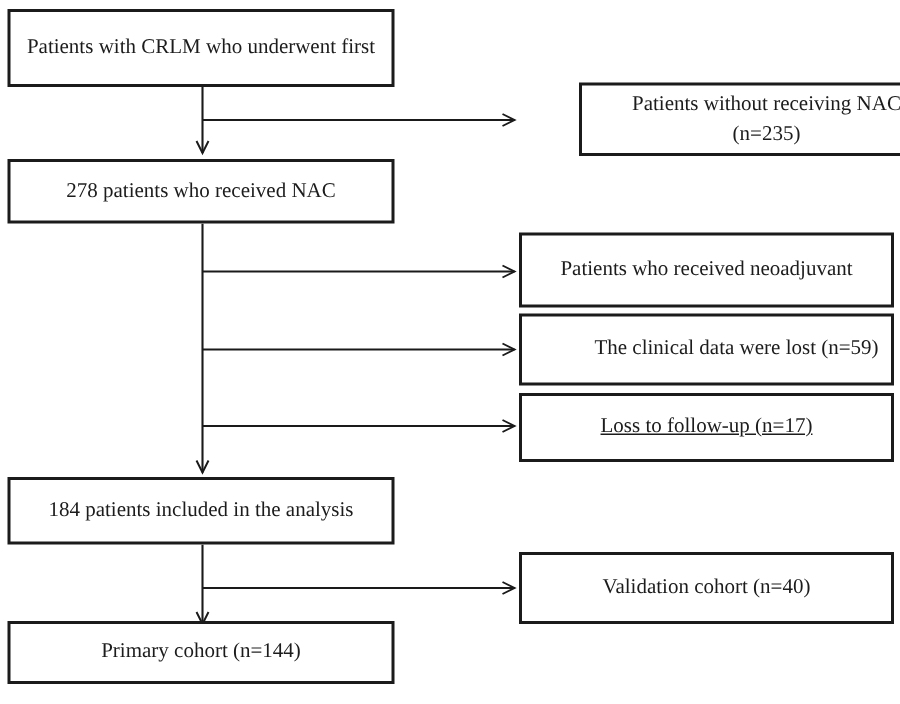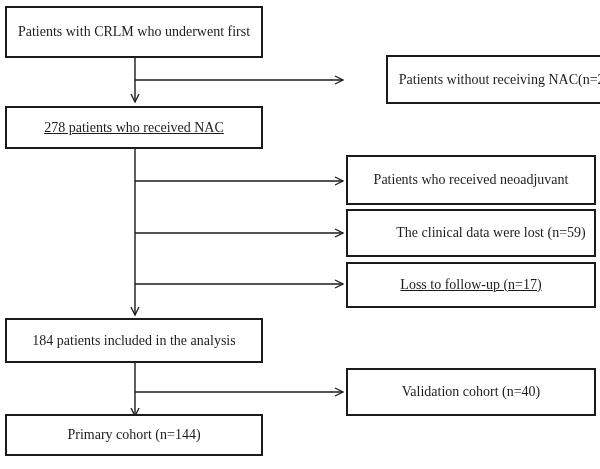--- a/index.html
+++ b/index.html
@@ -15,21 +15,21 @@
     font-family: "Liberation Serif", "DejaVu Serif", serif;
     color: #1c1c1c;
     overflow: hidden;
   }
   .box {
     position: absolute;
     box-sizing: border-box;
     border: 2px solid #1b1b1b;
     background: #ffffff;
     display: flex;
-    flex-direction: row;
+    flex-direction: column;
     justify-content: center;
     align-items: center;
     text-align: center;
     font-size: 14px;
     line-height: 20px;
   }
   .box-left  { left: 5px;   width: 258px; }
   .box-right { left: 346px; width: 250px; }
   .ln { white-space: nowrap; }
   svg.connectors {
@@ -59,21 +59,21 @@
       <line x1="135" y1="284" x2="343" y2="284" marker-end="url(#ah)"></line>
       <line x1="135" y1="363" x2="135" y2="416" marker-end="url(#ah)"></line>
       <line x1="135" y1="392" x2="343" y2="392" marker-end="url(#ah)"></line>
     </g>
   </svg>
 
   <div class="box box-left" style="top:6px; height:52px;">
     <div class="ln">Patients with CRLM who underwent first</div>
   </div>
 
-  <div class="box box-left" style="top:106px; height:43px;text-decoration:underline;">
+  <div class="box box-left" style="top:106px; height:43px;">
     <div class="ln">278 patients who received NAC</div>
   </div>
 
   <div class="box box-left" style="top:318px; height:45px;">
     <div class="ln">184 patients included in the analysis</div>
   </div>
 
   <div class="box box-left" style="top:414px; height:42px;">
     <div class="ln">Primary cohort (n=144)</div>
   </div>

